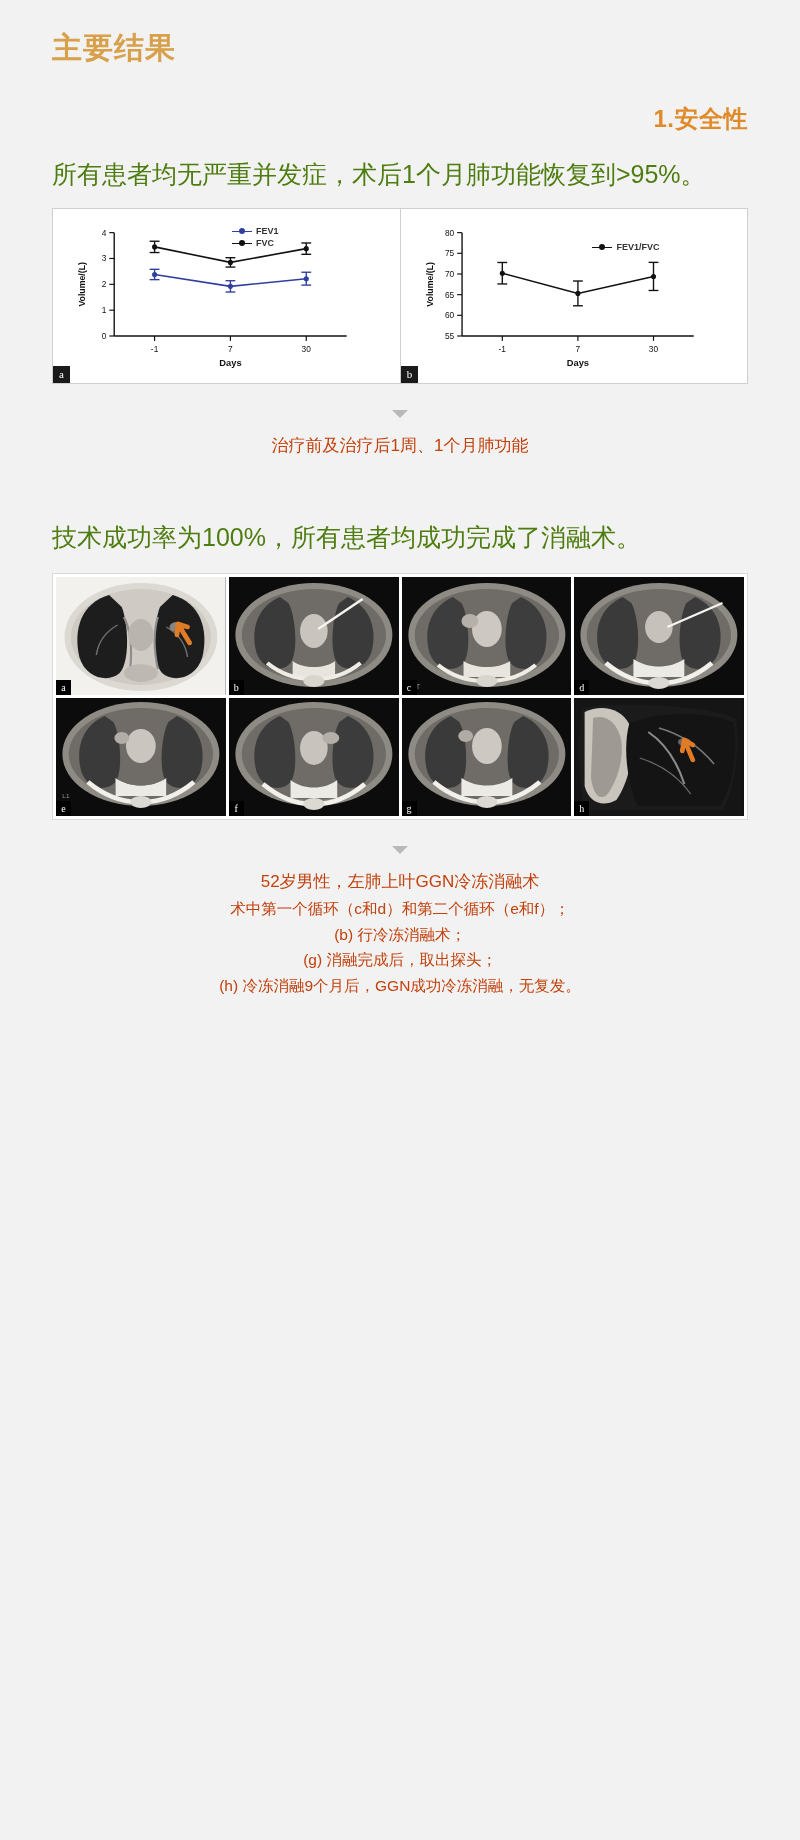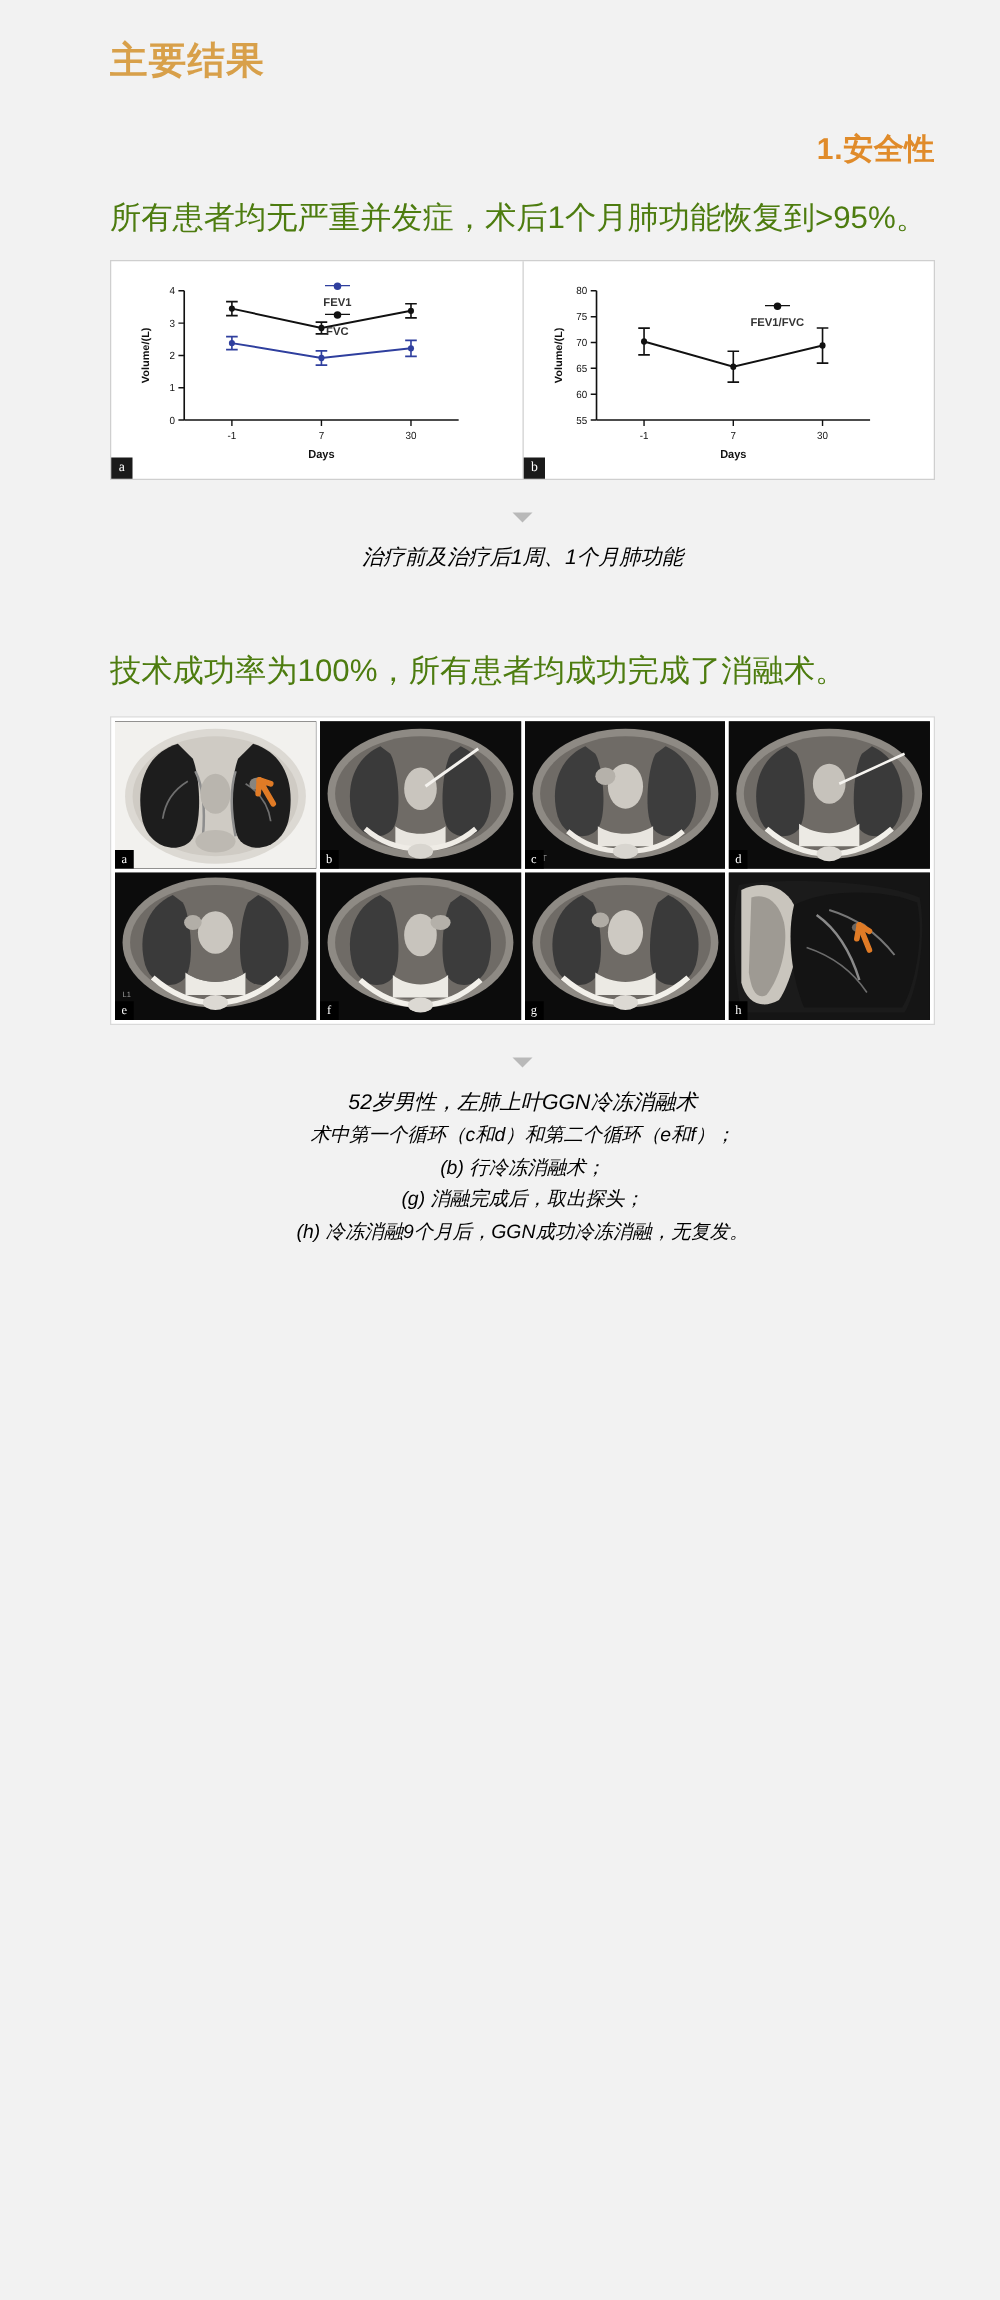--- a/index.html
+++ b/index.html
@@ -10,21 +10,21 @@
     font-family: "Liberation Sans", sans-serif;
     color: #333;
   }
   .page {
     width: 800px;
     min-height: 1840px;
     background: #f2f2f2;
     padding: 0 0 30px 0;
     position: relative;
   }
-  .content { padding: 0 52px; margin-left: 36px; }
+  .content { padding: 0 52px; }
 
   h1.main-title {
     font-size: 30px;
     color: #d8a04a;
     font-weight: bold;
     margin: 28px 0 34px 0;
     letter-spacing: 1px;
   }
   h2.section-title {
     font-size: 24px;
@@ -76,44 +76,43 @@
   .plot-wrap { position: relative; width: 100%; height: 100%; }
   .plot-svg { display: block; width: 100%; height: 100%; }
 
   .legend {
     position: absolute;
     font-size: 9px;
     font-weight: bold;
     font-family: "Liberation Sans", sans-serif;
     line-height: 12px;
   }
-  .legend-row { display: flex; align-items: center; gap: 4px; white-space: nowrap; flex-direction: column; }
+  .legend-row { display: flex; align-items: center; gap: 4px; white-space: nowrap; }
   .legend-mark { width: 20px; height: 7px; position: relative; }
   .legend-mark i {
     position: absolute; left: 0; top: 3px; width: 20px; height: 1.4px; display: block;
   }
   .legend-mark b {
     position: absolute; left: 7px; top: 0.5px; width: 6px; height: 6px; border-radius: 50%;
     display: block;
   }
 
   
   .caption-block { text-align: center; margin-top: 26px; }
   .caret {
     width: 0; height: 0;
     border-left: 8px solid transparent;
     border-right: 8px solid transparent;
     border-top: 8px solid #b9b9b9;
     margin: 0 auto 14px auto;
   }
   .caption-line {
     font-size: 17px;
-    color: #000000;
+    color: #c2410c;
     line-height: 1.65;
-    font-style: italic;
   }
   .caption-line.small { font-size: 15.5px; }
 
   
   .ct-figure {
     margin-top: 14px;
     background: #ffffff;
     padding: 3px;
     border: 1px solid #d9d9d9;
   }

